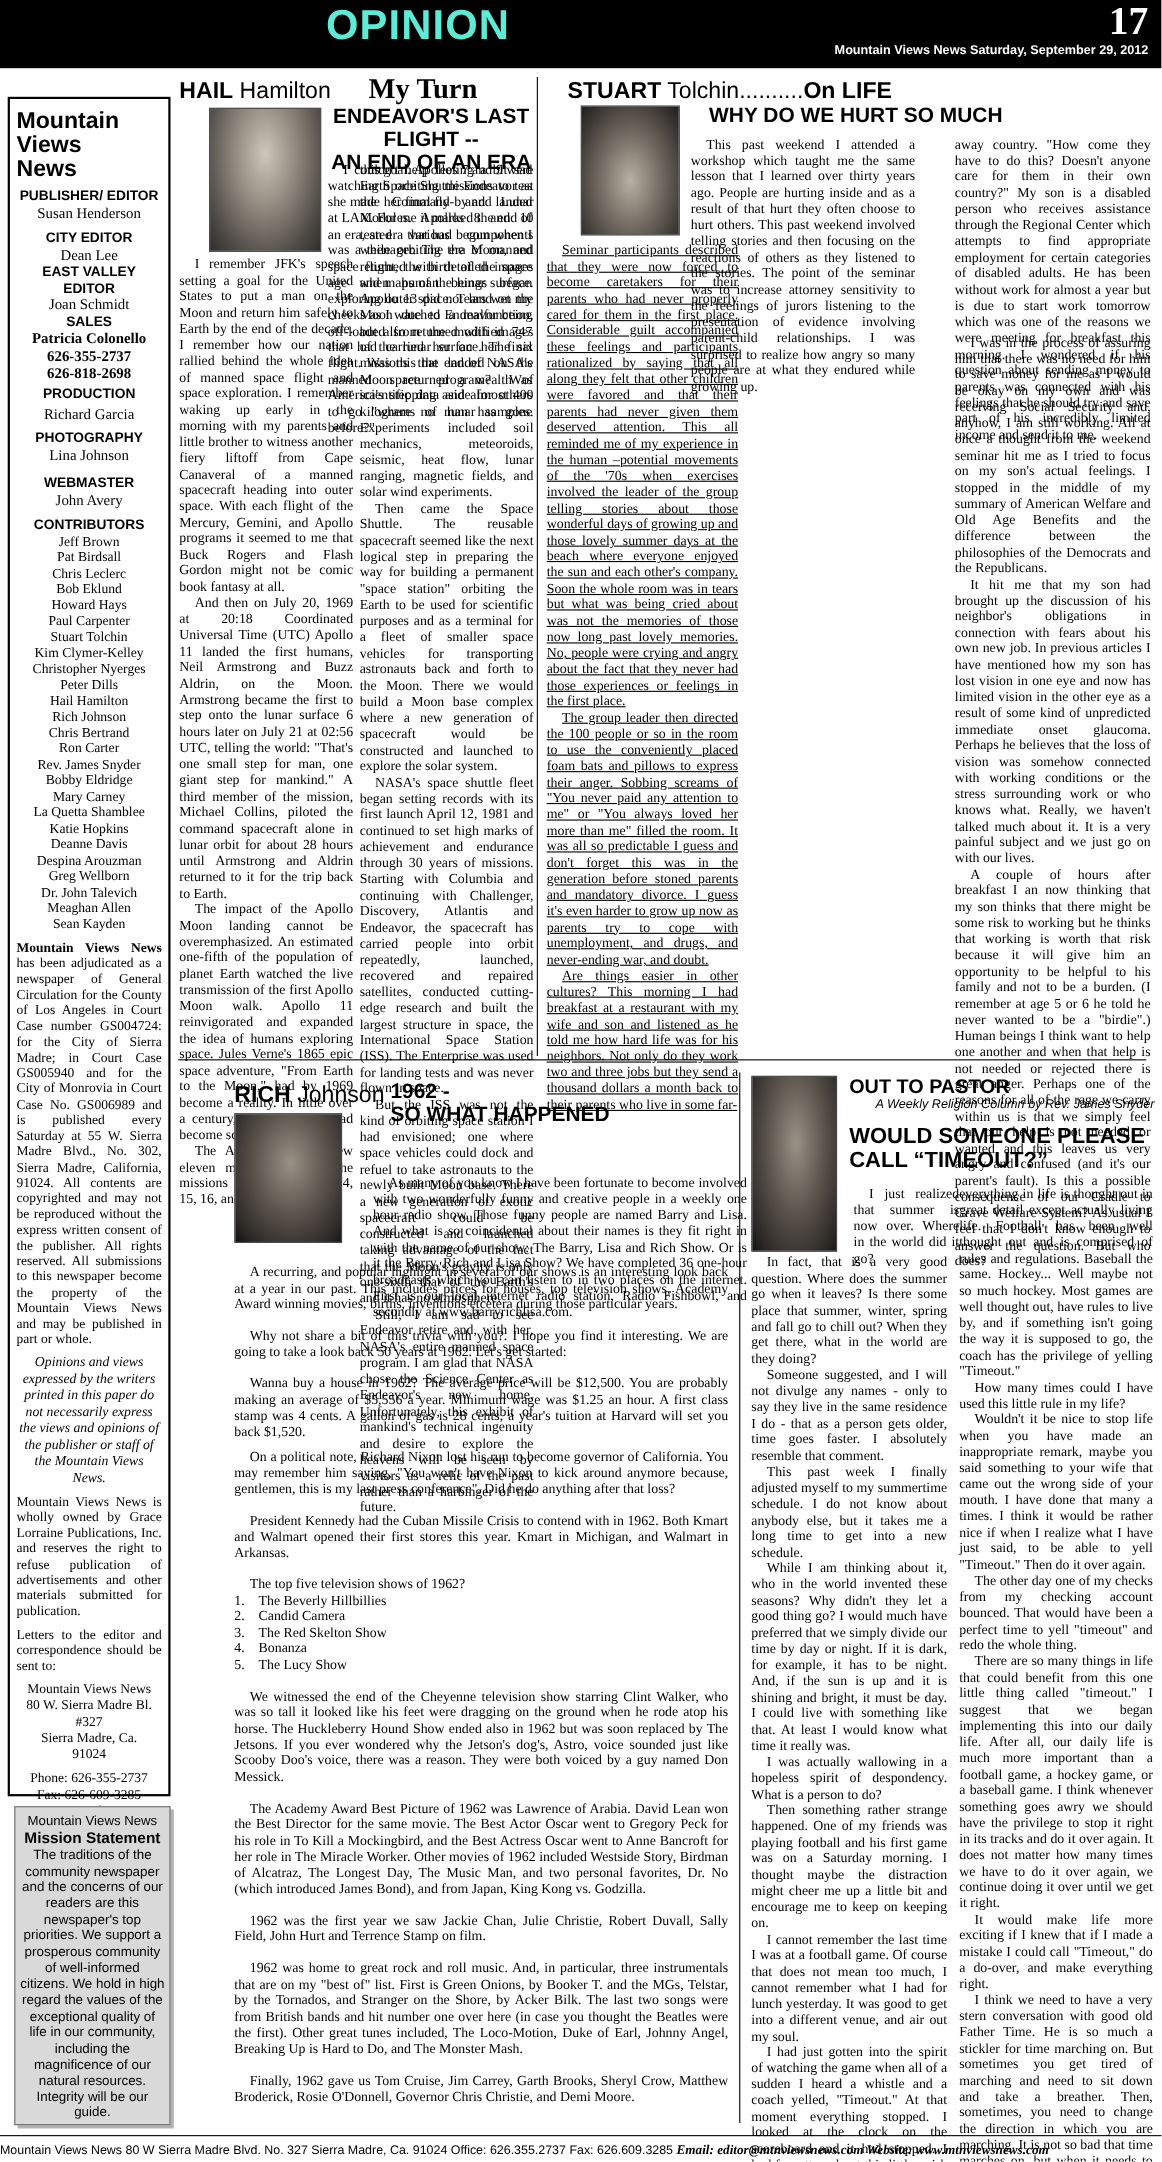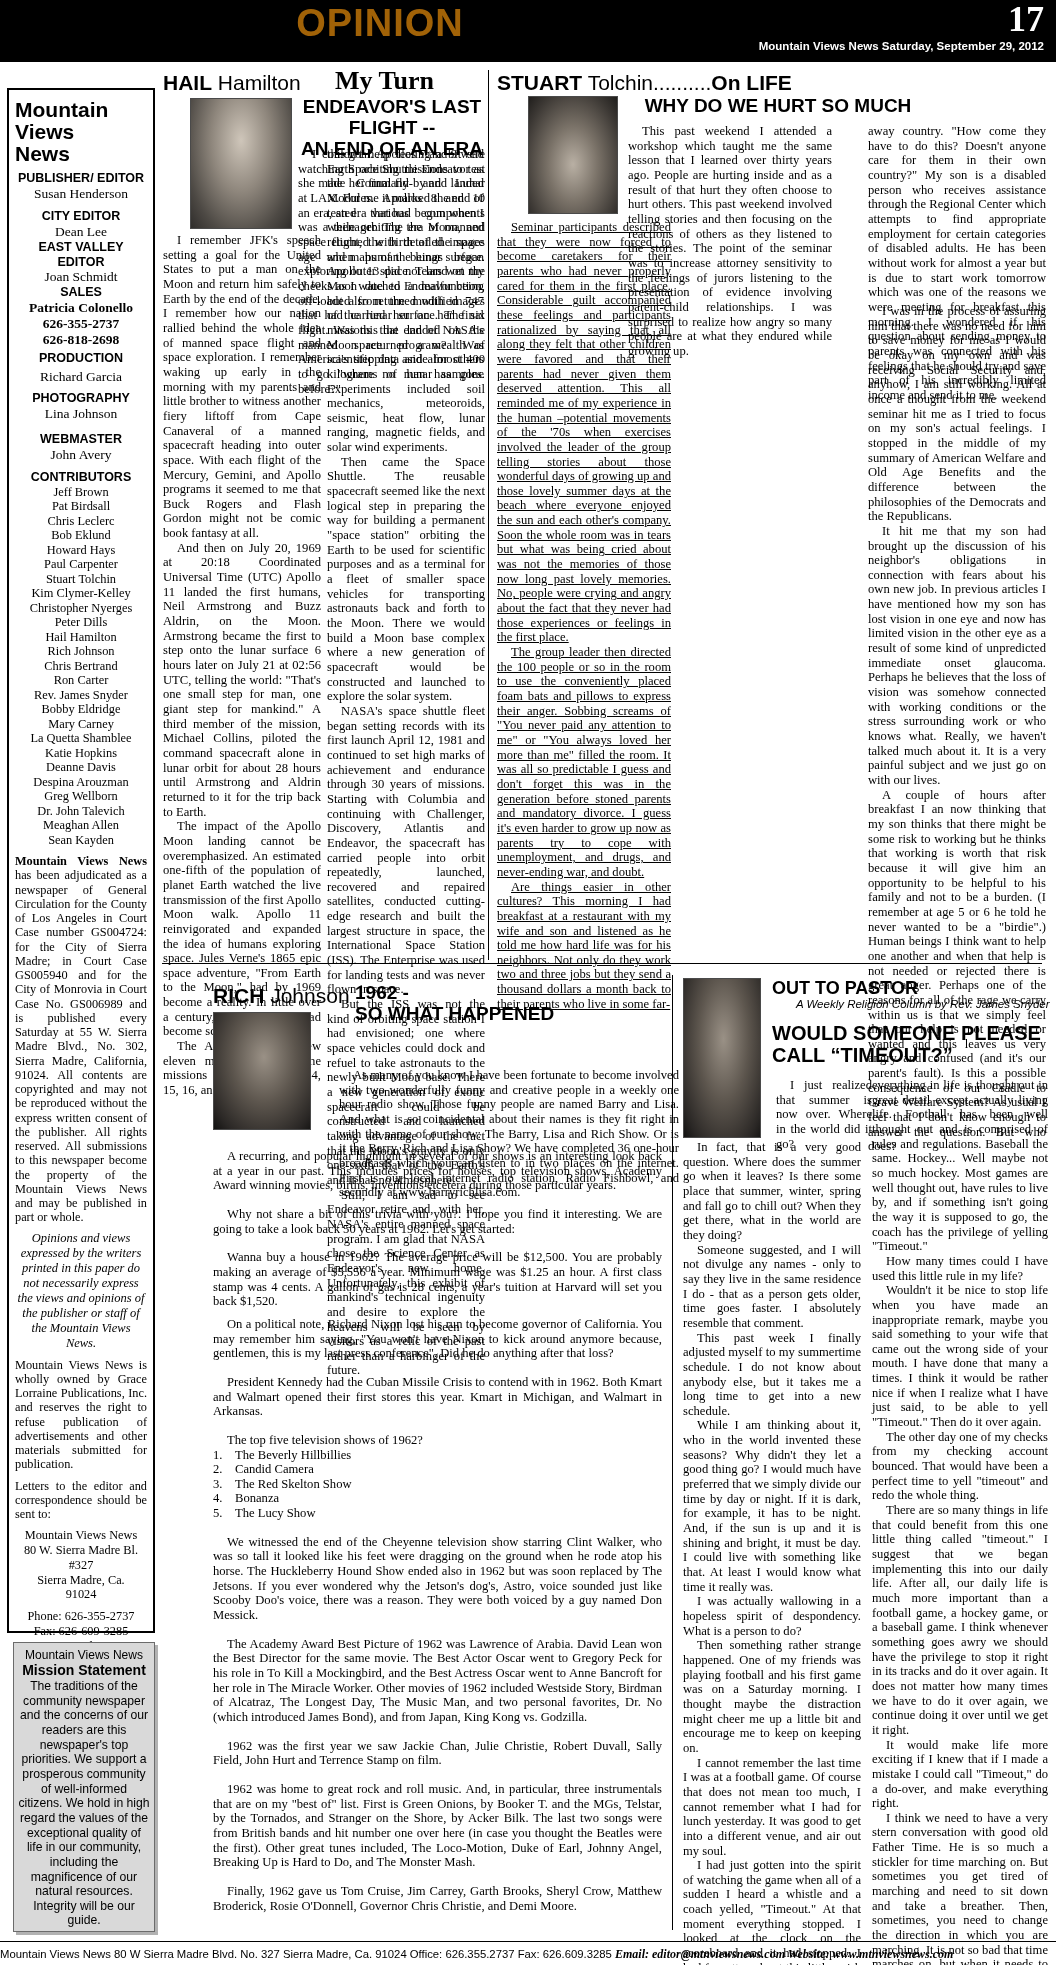--- a/index.html
+++ b/index.html
@@ -15,21 +15,21 @@
   
   .masthead {
     position:absolute; left:0; top:0; width:1056px; height:62px;
     background:#000; color:#fff;
   }
   .masthead-title {
     position:absolute; left:0; top:2px; width:760px;
     text-align:center;
     font-family:"Liberation Sans", sans-serif;
     font-weight:bold; font-size:38px; letter-spacing:1px;
-    color:#a16207;
+    color:#5eead4;
   }
   .masthead-pageno {
     position:absolute; right:12px; top:-2px;
     font-family:"Liberation Serif", serif;
     font-weight:bold; font-size:36px; color:#fff;
   }
   .masthead-sub {
     position:absolute; right:12px; top:40px;
     font-family:"Liberation Sans", sans-serif;
     font-weight:bold; font-size:11.5px; color:#fff;
@@ -293,21 +293,21 @@
   <p>The Apollo program flew eleven missions. Six of the missions (Apollos 11, 12, 14, 15, 16, and 17) achieved</p>
 </div>
 <div class="col bodytext" style="left:327px; top:147px; width:158px;">
   <p class="noind">this goal. Apollos 7 and 9 were Earth orbiting missions to test the Command and Lunar Modules. Apollos 8 and 10 tested various components while orbiting the Moon, and returned with detailed images and maps of the lunar surface. Apollo 13 did not land on the Moon due to a malfunction, but also returned with images of the lunar surface. The six missions that landed on the Moon returned a wealth of scientific data and almost 400 kilograms of lunar samples. Experiments included soil mechanics, meteoroids, seismic, heat flow, lunar ranging, magnetic fields, and solar wind experiments.</p>
   <p>Then came the Space Shuttle. The reusable spacecraft seemed like the next logical step in preparing the way for building a permanent "space station" orbiting the Earth to be used for scientific purposes and as a terminal for a fleet of smaller space vehicles for transporting astronauts back and forth to the Moon. There we would build a Moon base complex where a new generation of spacecraft would be constructed and launched to explore the solar system.</p>
   <p>NASA's space shuttle fleet began setting records with its first launch April 12, 1981 and continued to set high marks of achievement and endurance through 30 years of missions. Starting with Columbia and continuing with Challenger, Discovery, Atlantis and Endeavor, the spacecraft has carried people into orbit repeatedly, launched, recovered and repaired satellites, conducted cutting-edge research and built the largest structure in space, the International Space Station (ISS). The Enterprise was used for landing tests and was never flown in space.</p>
   <p>But the ISS was not the kind of orbiting space station I had envisioned; one where space vehicles could dock and refuel to take astronauts to the newly built Moon base. There a new generation of exotic spacecraft could be constructed and launched taking advantage of the fact that the Moon's gravity is only one-sixth that of the Earth's and it has no atmosphere.</p>
   <p>Still, I am sad to see Endeavor retire and, with her, NASA's entire manned space program. I am glad that NASA chose the Science Center as Endeavor's new home. Unfortunately, this exhibit of mankind's technical ingenuity and desire to explore the heavens will be seen by visitors as a relic of the past rather than a harbinger of the future.</p>
 </div>
 
-<div class="col" style="left:497px; top:72px; width:400px;">
+<div class="col" style="left:516px; top:72px; width:400px;">
   <div class="byline"><span class="bold">STUART</span><span class="light"> Tolchin..........</span><span class="bold">On LIFE</span></div>
 </div>
 <div class="col headline" style="left:628px; top:96px; width:300px;">WHY DO WE HURT SO MUCH</div>
 
 <div class="photo hat" style="position:absolute; left:528px; top:96px; width:90px; height:118px;"></div>
 
 <div class="col bodytext" style="left:628px; top:124px; width:204px;">
   <p>This past weekend I attended a workshop which taught me the same lesson that I learned over thirty years ago.  People are hurting inside and as a result of that hurt they often choose to hurt others.  This past weekend involved telling stories and then focusing on the reactions of others as they listened to the stories.  The point of the seminar was to increase attorney sensitivity to the feelings of jurors listening to the presentation of evidence involving parent-child relationships.  I was surprised to realize how angry so many people are at what they endured while growing up.</p>
 </div>
 <div class="col bodytext" style="left:497px; top:220px; width:174px;text-decoration:underline;">

